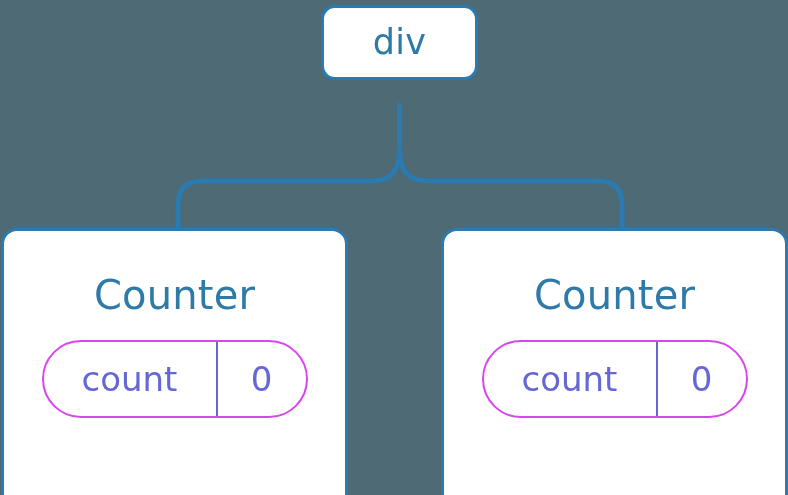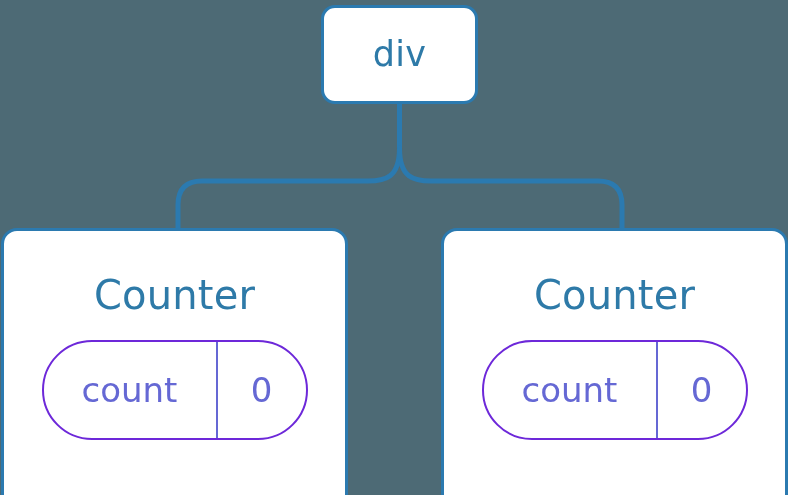--- a/index.html
+++ b/index.html
@@ -36,21 +36,21 @@
     display: flex;
     flex-direction: column;
     align-items: center;
     z-index: 2;
   }
   
   #node-div {
     left: 321px;
     top: 5px;
     width: 157px;
-    height: 99px;
+    height: 75px;
     justify-content: center;
   }
   .node-title-root {
     color: #2e7aa8;
     font-size: 35px;
     line-height: 1;
     letter-spacing: 0.2px;
     font-family: "DejaVu Sans", sans-serif;
   }
   
@@ -67,23 +67,23 @@
   .node-title {
     color: #2e7aa8;
     font-size: 40px;
     line-height: 1;
     letter-spacing: 0.2px;
     font-family: "DejaVu Sans", sans-serif;
   }
   
   .state-pill {
     margin-top: 25px;
-    height: 100px;
+    height: 78px;
     width: 266px;
-    border: 2px solid #6d28d9;
+    border: 2px solid #d946ef;
     border-radius: 50px;
     box-sizing: border-box;
     display: flex;
     flex-direction: row;
     align-items: stretch;
     background: #ffffff;
   }
   .pill-key {
     flex: 0 0 174px;
     display: flex;

